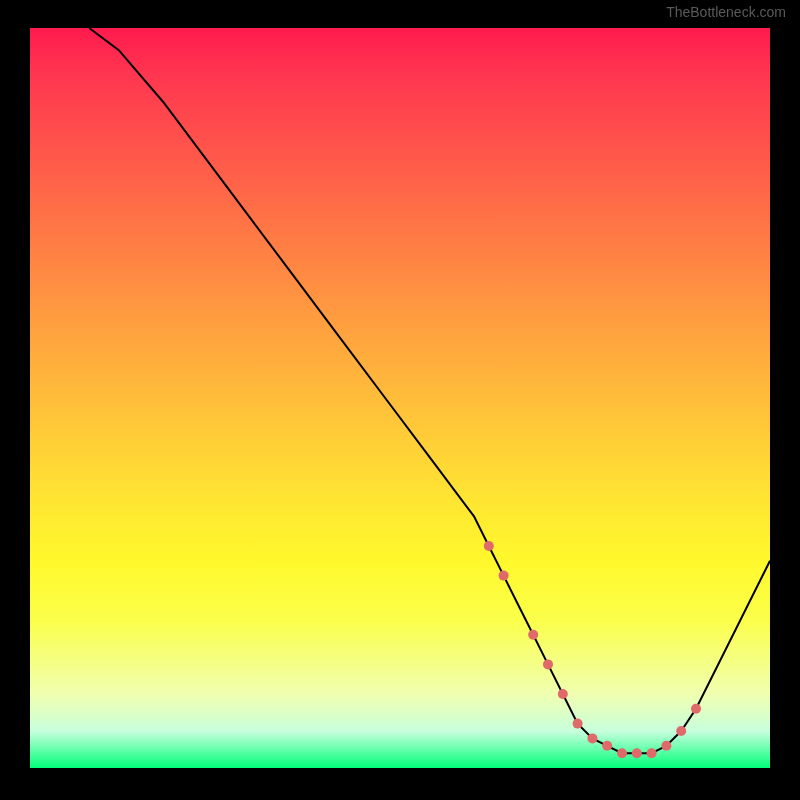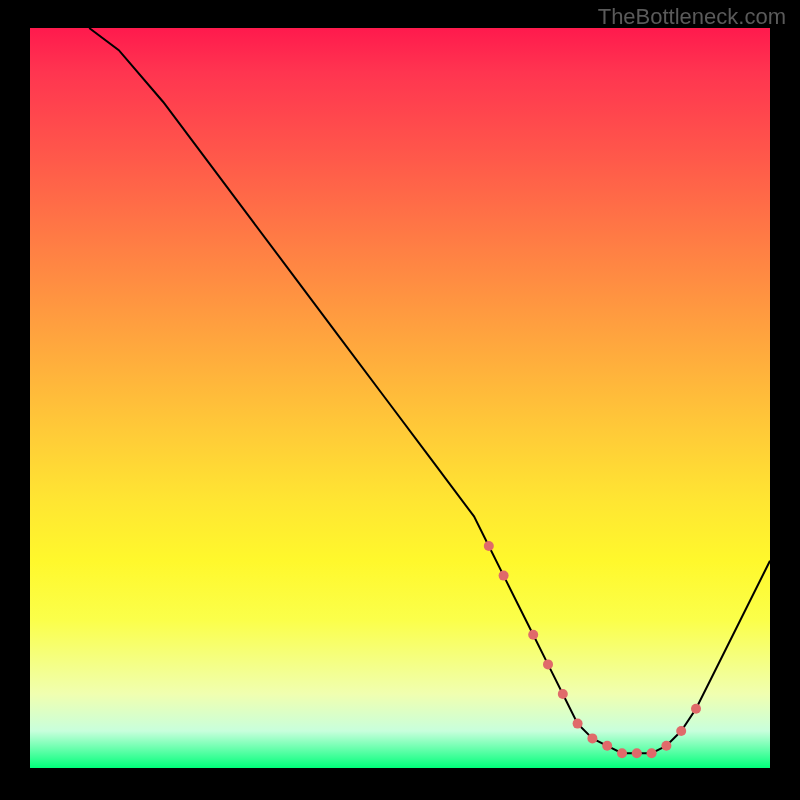--- a/index.html
+++ b/index.html
@@ -9,21 +9,21 @@
     background: #000;
     position: relative;
     font-family: Arial, sans-serif;
     overflow: hidden;
   }
   .watermark {
     position: absolute;
     top: 4px;
     right: 14px;
     color: #5a5a5a;
-    font-size: 22px;
+    font-size: 14px;
     font-weight: 500;
     z-index: 10;
   }
   .plot-area {
     position: absolute;
     left: 30px;
     top: 28px;
     width: 740px;
     height: 740px;
     background: linear-gradient(to bottom,

